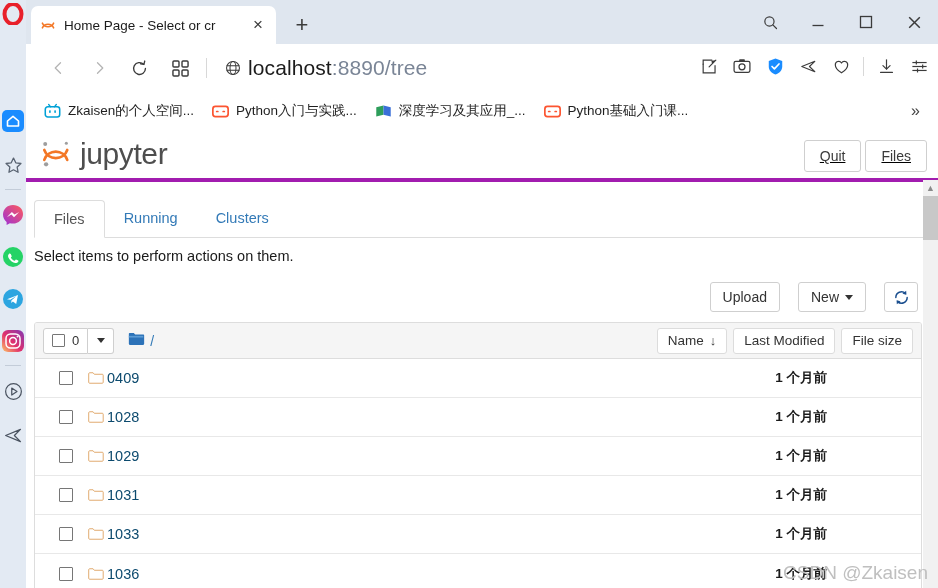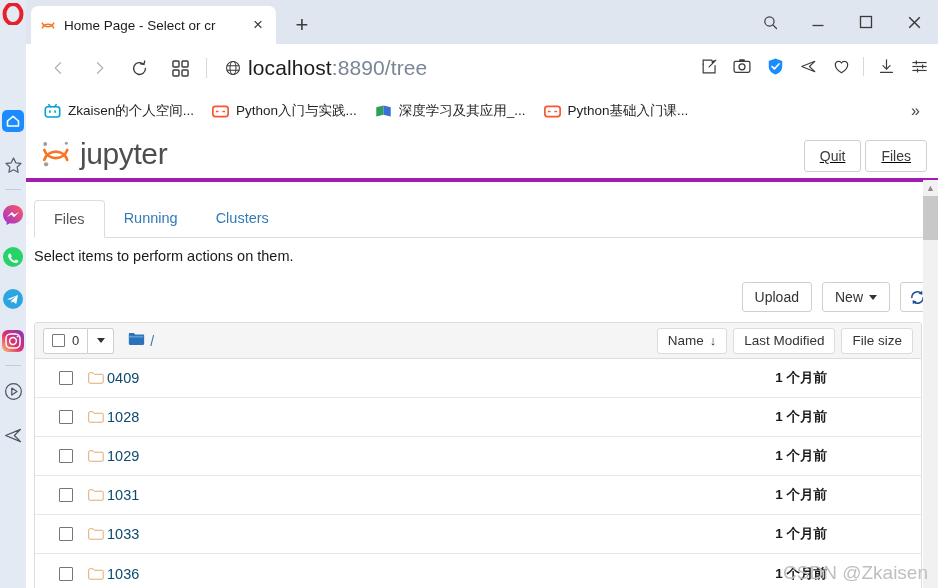--- a/index.html
+++ b/index.html
@@ -82,21 +82,21 @@
   .tabs { position: absolute; left: 8px; top: 70px; width: 896px; height: 38px;
     border-bottom: 1px solid #dddddd; display: flex; align-items: flex-end; }
   .tabitem { height: 38px; padding: 0 19px; font-size: 14.5px;
     display: flex; align-items: center; color: #337ab7; }
   .tabitem.active { color: #555; background: #fff;
     border: 1px solid #ddd; border-bottom: 1px solid #fff;
     border-radius: 4px 4px 0 0; margin-bottom: -1px; }
 
   .hint { position: absolute; left: 8px; top: 118px; font-size: 14.5px; color: #1a1a1a; }
 
-  .toolbar { position: absolute; right: 4px; top: 152px; display: flex; align-items: center; gap: 4px; }
+  .toolbar { position: absolute; right: 20px; top: 152px; display: flex; align-items: center; gap: 12px; }
   .tbtn { height: 30px; padding: 0 12px; border: 1px solid #cfcfcf; background: #fff;
     font-size: 14px; color: #333; border-radius: 3px;
     display: flex; align-items: center; justify-content: center; margin-left: 6px; }
   .caret { width: 0; height: 0; border-left: 4px solid transparent; border-right: 4px solid transparent;
     border-top: 5px solid #333; margin-left: 6px; }
   .refreshbtn { width: 34px; height: 30px; border: 1px solid #cfcfcf; background: #fff;
     border-radius: 3px; margin-left: 6px; display: flex; align-items: center; justify-content: center; }
 
   .listbox { position: absolute; left: 8px; top: 192px; width: 888px;
     border: 1px solid #ddd; border-radius: 3px; overflow: hidden; }

